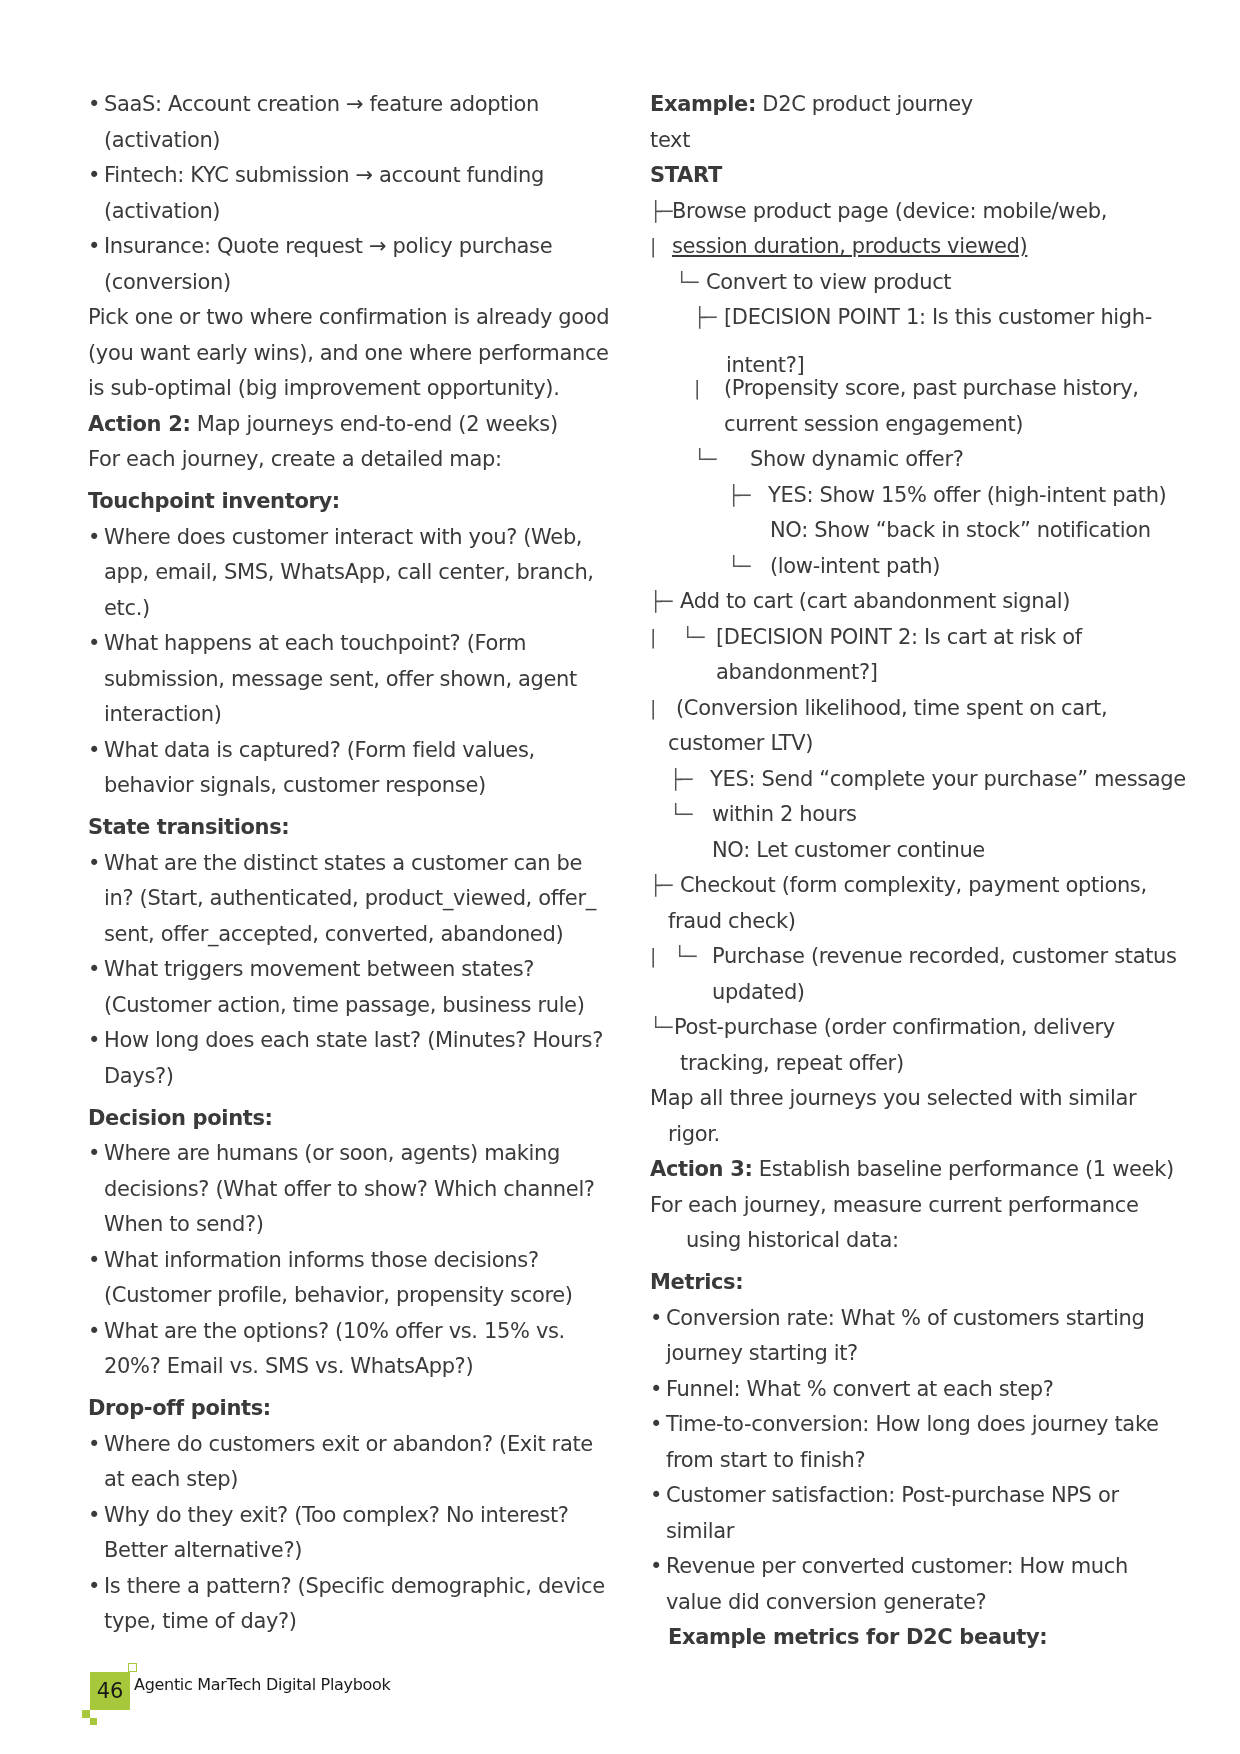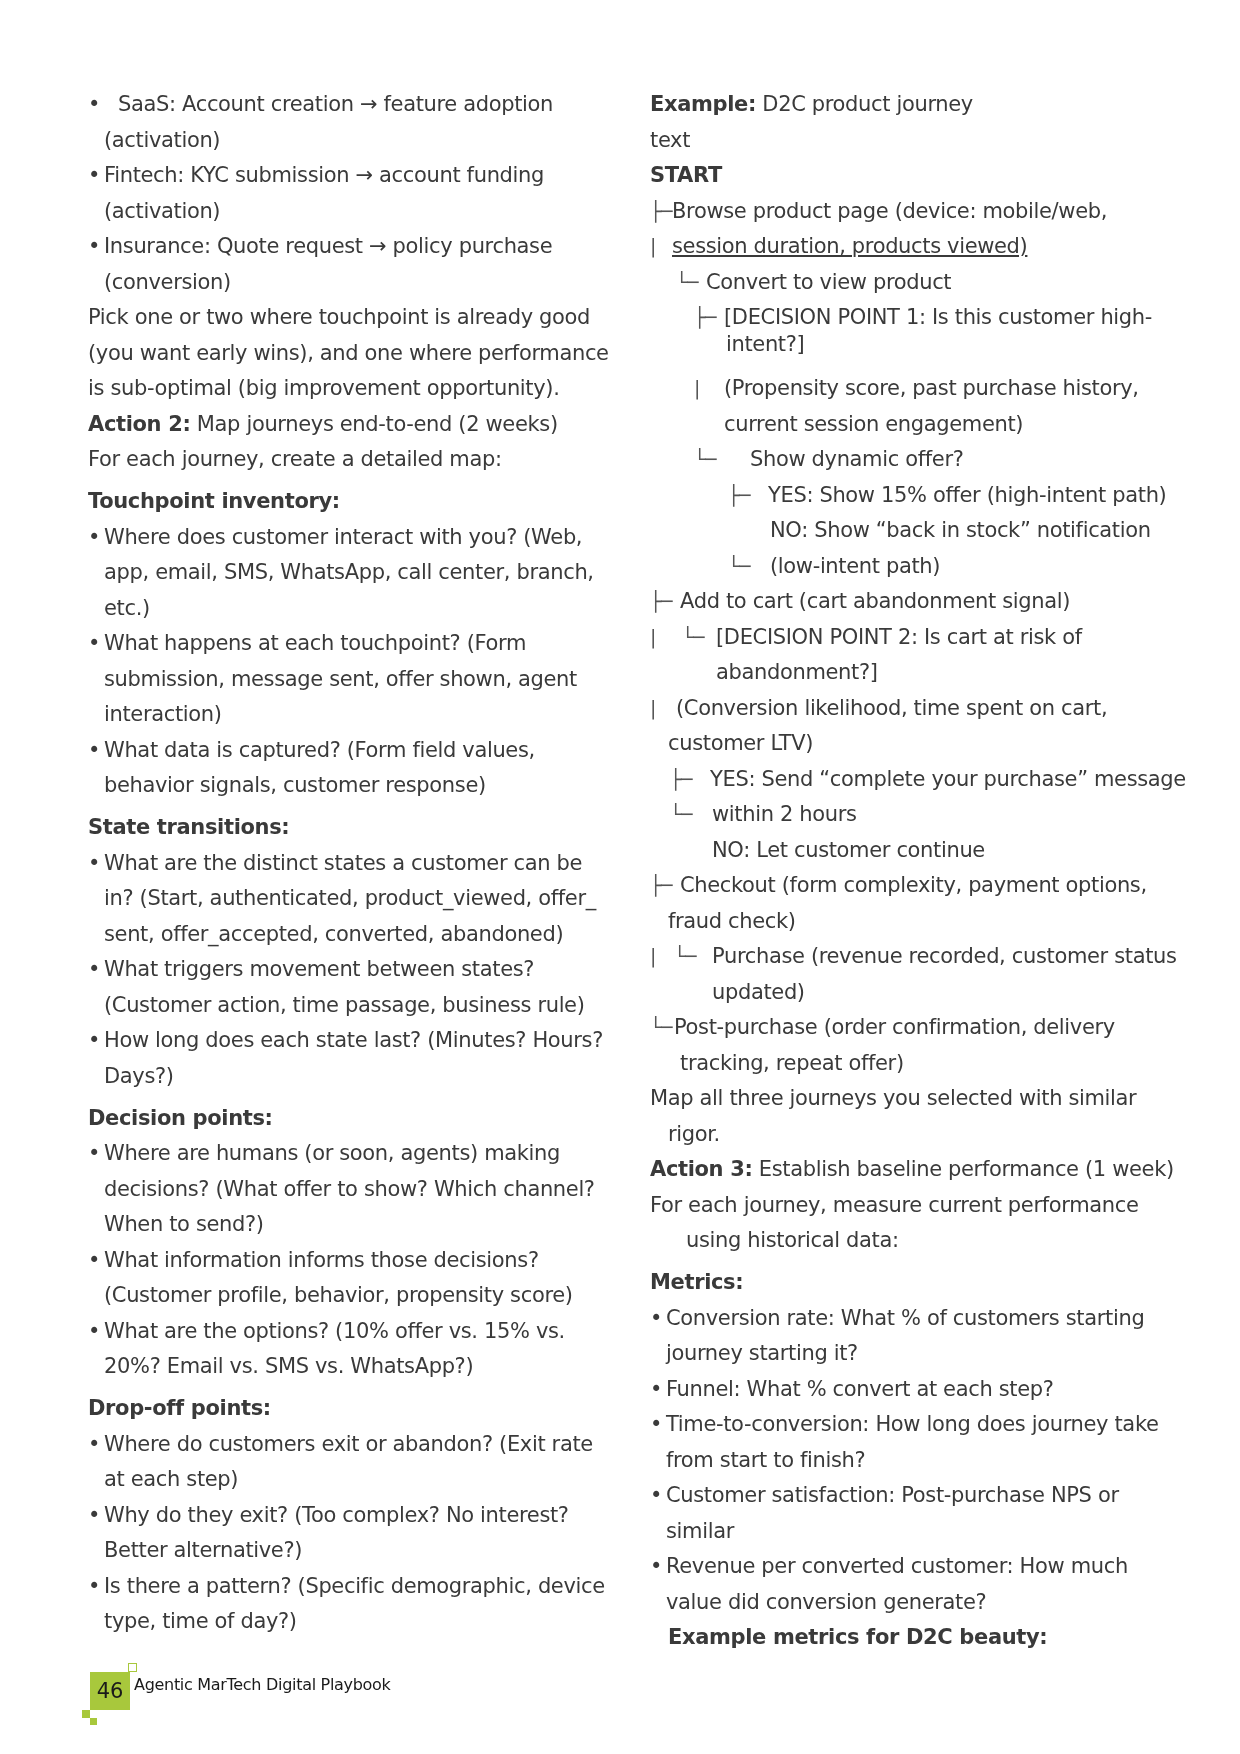--- a/index.html
+++ b/index.html
@@ -12,29 +12,29 @@
   .footer-num { position: absolute; left: 90px; top: 1672px; width: 40px; height: 38px;
                 background: #a8c83c; color: #1a1a1a; font-size: 21px; line-height: 38px; text-align: center; }
   .footer-title { position: absolute; left: 134px; top: 1675px; font-size: 16px; color: #1a1a1a; letter-spacing: -0.3px; }
   .sq { position: absolute; }
 </style>
 </head>
 <body>
 
 <div id="page">
     <div class="bul" style="left: 88px; top: 90px;">•</div>
-    <div class="ln" style="left: 118px; top: 90px; text-align: right;">SaaS: Account creation → feature adoption</div>
+    <div class="ln" style="left: 104px; top: 90px; text-align: right;">SaaS: Account creation → feature adoption</div>
     <div class="ln" style="left: 104px; top: 125.5px;">(activation)</div>
     <div class="bul" style="left: 88px; top: 161px;">•</div>
     <div class="ln" style="left: 104px; top: 161px;">Fintech: KYC submission → account funding</div>
     <div class="ln" style="left: 104px; top: 196.5px;">(activation)</div>
     <div class="bul" style="left: 88px; top: 232px;">•</div>
     <div class="ln" style="left: 104px; top: 232px;">Insurance: Quote request → policy purchase</div>
     <div class="ln" style="left: 104px; top: 267.5px;">(conversion)</div>
-    <div class="ln" style="left: 88px; top: 303px;">Pick one or two where touchpoint is already good</div>
+    <div class="ln" style="left: 88px; top: 303px;">Pick one or two where confirmation is already good</div>
     <div class="ln" style="left: 88px; top: 338.5px;">(you want early wins), and one where performance</div>
     <div class="ln" style="left: 88px; top: 374px;">is sub-optimal (big improvement opportunity).</div>
     <div class="ln" style="left: 88px; top: 409.5px;"><span class="b">Action 2:</span><span> Map journeys end-to-end (2 weeks)</span></div>
     <div class="ln" style="left: 88px; top: 445px;">For each journey, create a detailed map:</div>
     <div class="ln b" style="left: 88px; top: 487px;">Touchpoint inventory:</div>
     <div class="bul" style="left: 88px; top: 522.5px;">•</div>
     <div class="ln" style="left: 104px; top: 522.5px;">Where does customer interact with you? (Web,</div>
     <div class="ln" style="left: 104px; top: 558px;">app, email, SMS, WhatsApp, call center, branch,</div>
     <div class="ln" style="left: 104px; top: 593.5px;">etc.)</div>
     <div class="bul" style="left: 88px; top: 629px;">•</div>
@@ -80,21 +80,21 @@
     <div class="ln" style="left: 650px; top: 125.5px;">text</div>
     <div class="ln b" style="left: 650px; top: 161px;">START</div>
     <div class="ln tree" style="left: 650px; top: 196.5px;">├─</div>
     <div class="ln" style="left: 672px; top: 196.5px;">Browse product page (device: mobile/web,</div>
     <div class="ln tree" style="left: 650px; top: 232px;">|</div>
     <div class="ln" style="left: 672px; top: 232px; text-decoration: underline;">session duration, products viewed)</div>
     <div class="ln tree" style="left: 676px; top: 267.5px;">└─</div>
     <div class="ln" style="left: 706px; top: 267.5px;">Convert to view product</div>
     <div class="ln tree" style="left: 694px; top: 303px;">├─</div>
     <div class="ln" style="left: 724px; top: 303px;">[DECISION POINT 1: Is this customer high-</div>
-    <div class="ln" style="left: 726px; top: 330px;">intent?]</div>
+    <div class="ln" style="left: 726px; top: 351px;">intent?]</div>
     <div class="ln tree" style="left: 694px; top: 374px;">|</div>
     <div class="ln" style="left: 724px; top: 374px;">(Propensity score, past purchase history,</div>
     <div class="ln" style="left: 724px; top: 409.5px;">current session engagement)</div>
     <div class="ln tree" style="left: 694px; top: 445px;">└─</div>
     <div class="ln" style="left: 750px; top: 445px;">Show dynamic offer?</div>
     <div class="ln tree" style="left: 728px; top: 480.5px;">├─</div>
     <div class="ln" style="left: 768px; top: 480.5px;">YES: Show 15% offer (high-intent path)</div>
     <div class="ln" style="left: 770px; top: 516px;">NO: Show “back in stock” notification</div>
     <div class="ln tree" style="left: 728px; top: 551.5px;">└─</div>
     <div class="ln" style="left: 770px; top: 551.5px;">(low-intent path)</div>

